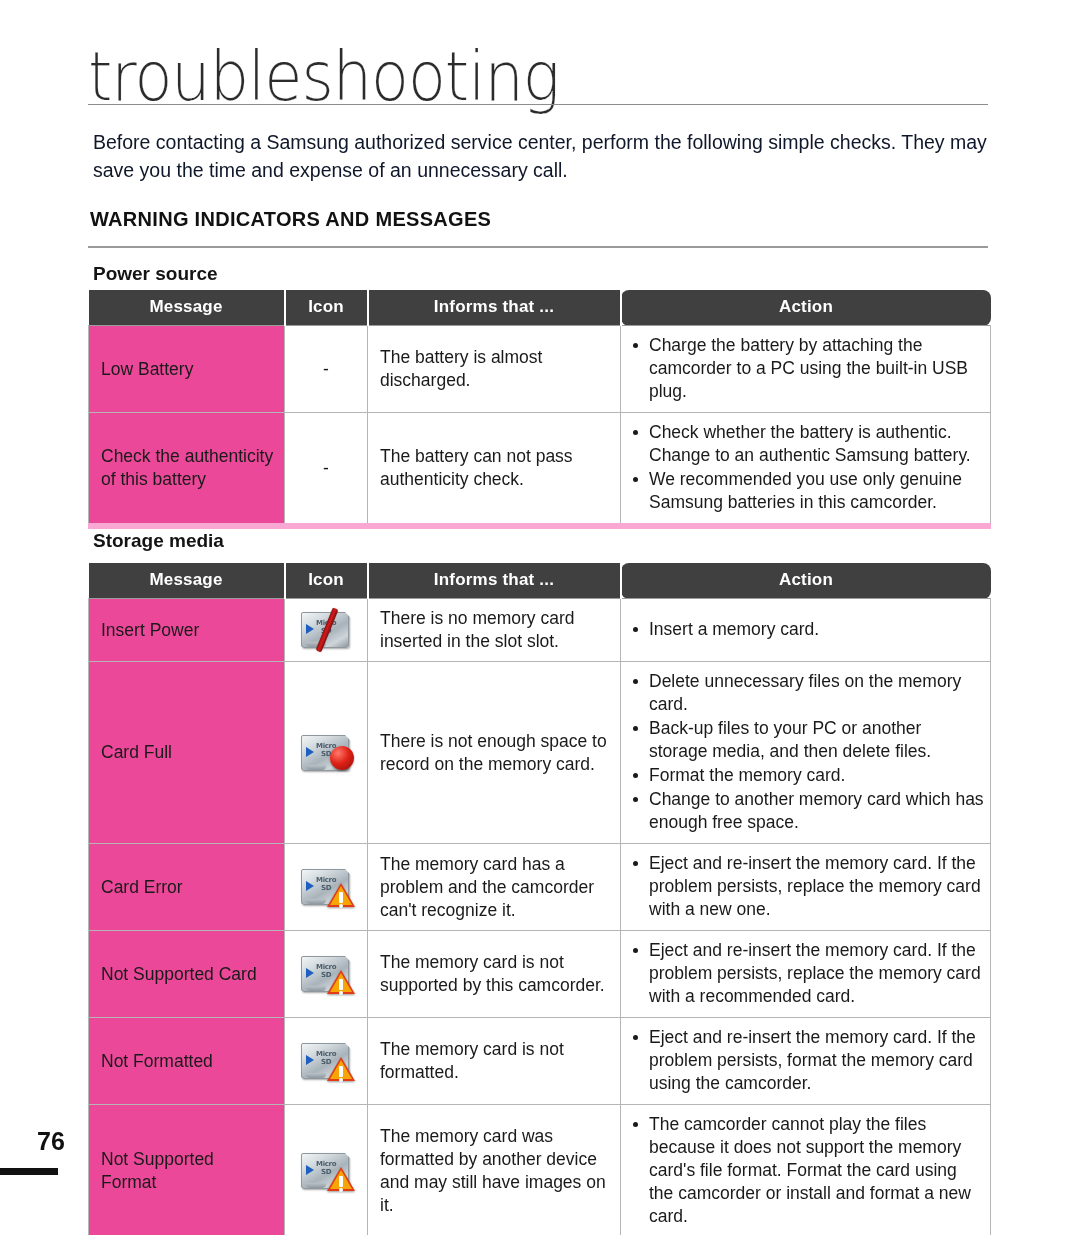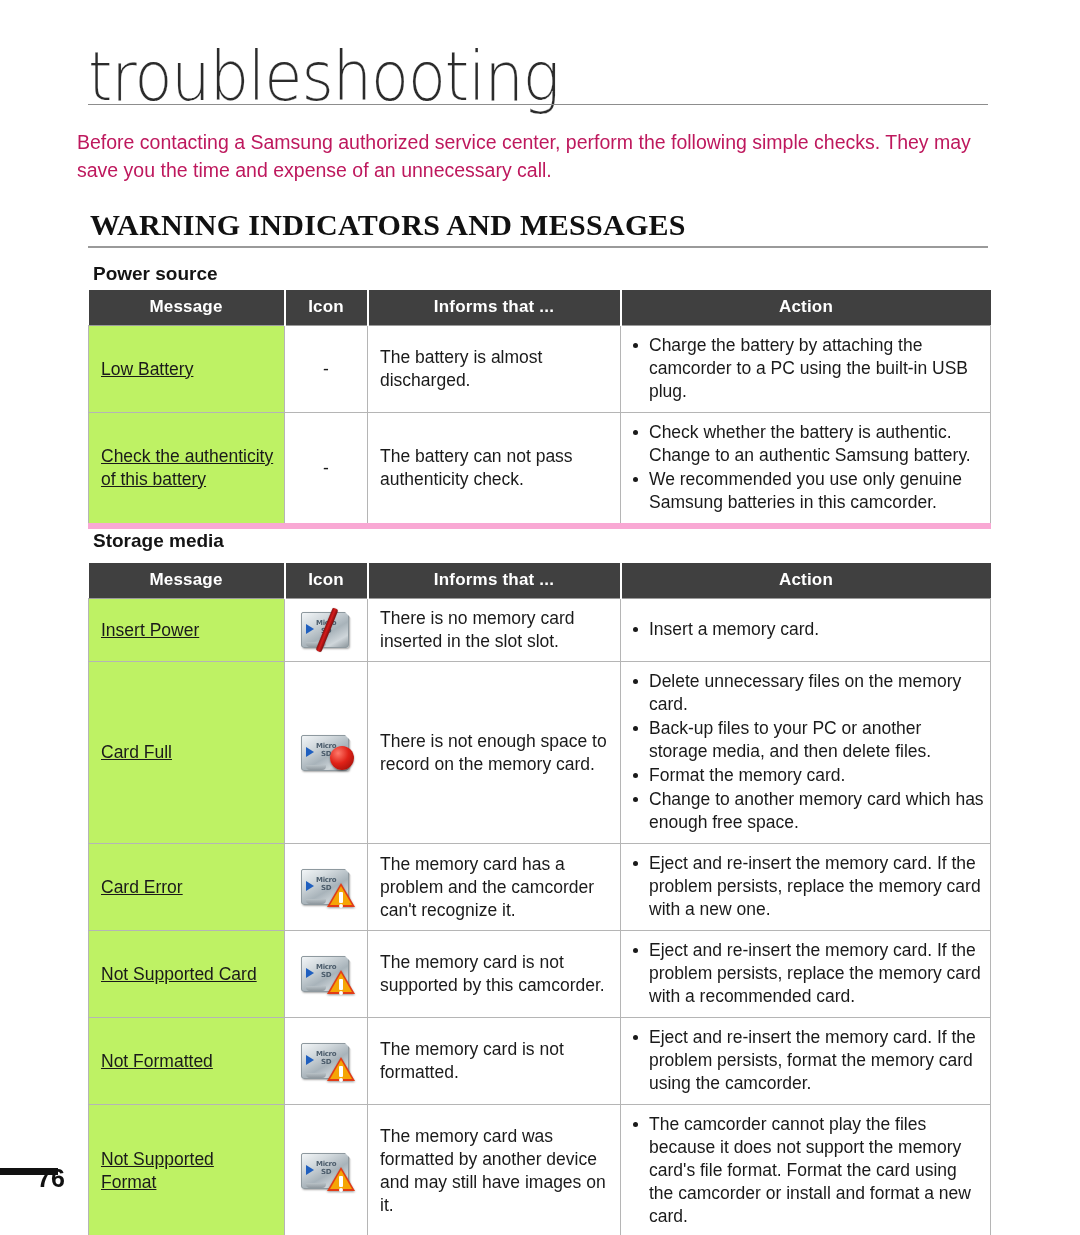--- a/index.html
+++ b/index.html
@@ -37,38 +37,38 @@
     left: 88px;
     top: 104px;
     width: 900px;
     height: 1px;
     background: #8d8d8d;
   }
 
   
   .intro {
     position: absolute;
-    left: 77px;
+    left: 93px;
     top: 128px;
     width: 900px;
     font-size: 19.5px;
     line-height: 28px;
-    color: #be185d;
+    color: #0f172a;
   }
 
   
   .section-heading {
     position: absolute;
     left: 90px;
     top: 208px;
-    font-size: 30px;
+    font-size: 20px;
     font-weight: bold;
     letter-spacing: 0.3px;
     color: #111111;
-    font-family: Liberation Serif, serif;
+    font-family: Liberation Sans, sans-serif;
   }
   .section-rule {
     position: absolute;
     left: 88px;
     top: 246px;
     width: 900px;
     height: 2px;
     background: #9a9a9a;
   }
 
@@ -103,33 +103,32 @@
   .tbl thead th {
     background: #404040;
     color: #ffffff;
     font-size: 17px;
     font-weight: bold;
     text-align: center;
     padding: 7px 4px 8px;
     border-right: 2px solid #ffffff;
     letter-spacing: 0.2px;
   }
-  .tbl thead th:last-child { border-right: none; }
+  .tbl thead th:last-child { border-right: none; border-radius: 8px; }
 
   .tbl td {
     border: 1px solid #b5b5b5;
     vertical-align: middle;
     padding: 8px 10px;
     line-height: 23px;
     color: #1a1a1a;
   }
   .tbl td.msg {
-    background: #bef264;
+    background: #ec4899;
     padding-left: 12px;
-    text-decoration: underline;
   }
   .tbl td.icon {
     text-align: center;
     padding: 6px 2px;
   }
   .tbl td.inform { padding-left: 12px; }
   .tbl td.action { padding-left: 8px; padding-right: 6px; margin-left: 32px; }
 
   .tbl tbody tr:first-child td { border-top: 1px solid #9b9b9b; }
   .tbl tbody tr:last-child  td { border-bottom: 6px solid #f9a8d4; }
@@ -280,21 +279,21 @@
     width: 4px;
     height: 4px;
     background: #ffffff;
     border-radius: 50%;
   }
 
   
   .page-num {
     position: absolute;
     left: 22px;
-    top: 1164px;
+    top: 1127px;
     width: 58px;
     text-align: center;
     font-size: 25px;
     font-weight: bold;
     color: #111111;
   }
   .page-num-bar {
     position: absolute;
     left: 0px;
     top: 1168px;

